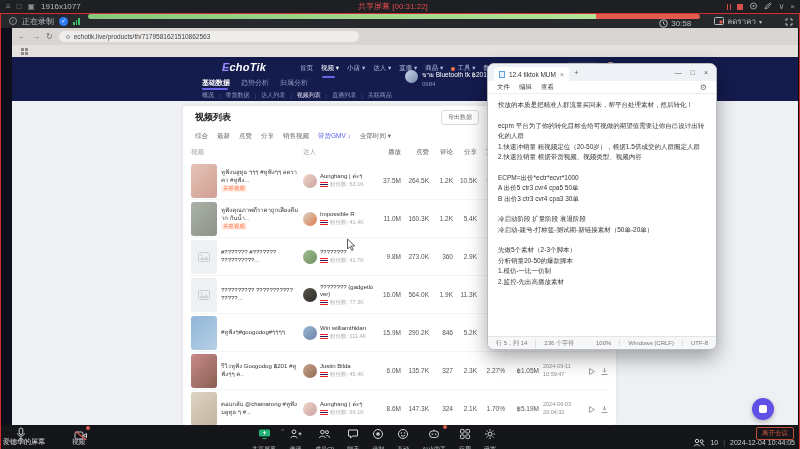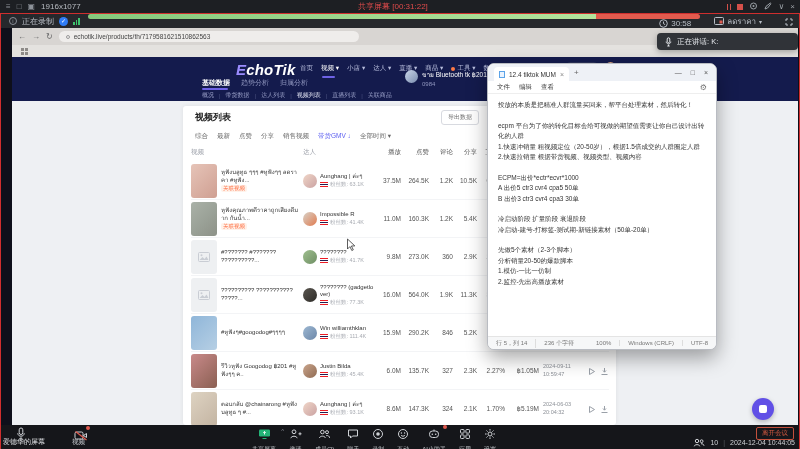--- a/index.html
+++ b/index.html
@@ -43,21 +43,21 @@
   .browser{position:absolute;left:11px;top:0;width:786px;bottom:0;background:#eef0f3;overflow:hidden;}
   .chrome{height:17px;background:#d8d5d2;display:flex;align-items:center;padding:0 6px;gap:6px;font-size:8px;color:#6a6a6a;}
   .url{background:#efedeb;border-radius:7px;height:11px;width:300px;display:flex;align-items:center;padding:0 7px;font-size:6.5px;color:#444;gap:4px;}
   .url .dot{width:4px;height:4px;border:1px solid #9a9a9a;border-radius:50%;}
   .bookmarks{height:12px;background:#e4e2df;display:flex;align-items:center;padding:0 9px;}
   .grid-ic{width:7px;height:7px;display:grid;grid-template-columns:3px 3px;grid-gap:1px;}
   .grid-ic i{background:#8e8b88;width:3px;height:3px;display:block;}
 
   
   .eh{position:relative;height:44px;background:#141b4d;color:#cfd3ec;}
-  .eh-logo{position:absolute;left:224px;top:4px;font-size:15px;font-weight:bold;font-style:italic;color:#fff;letter-spacing:0.2px;}
+  .eh-logo{position:absolute;left:210px;top:4px;font-size:11px;font-weight:bold;font-style:italic;color:#fff;letter-spacing:0.2px;}
   .eh-logo::first-letter{color:#9b8cff;}
   .eh-nav{position:absolute;left:288px;top:7px;display:flex;gap:8px;font-size:6.5px;color:#b9bfdd;white-space:nowrap;}
   .eh-nav-item{cursor:default;display:flex;align-items:center;gap:1px;}
   .eh-nav-item.active{color:#fff;}
   .hot-dot{width:4px;height:4px;background:#ff7a45;border-radius:50%;display:inline-block;margin-right:1px;}
   .eh-underline{position:absolute;left:310px;top:19px;width:13px;height:2px;background:#6e62e5;border-radius:1px;}
   .eh-right{position:absolute;left:500px;top:5px;display:flex;align-items:center;gap:6px;font-size:6px;color:#c4c9e6;}
   .mag{width:6px;height:6px;border:1px solid #c4c9e6;border-radius:50%;position:relative;}
   .mag::after{content:'';position:absolute;width:3px;height:1px;background:#c4c9e6;right:-2.5px;bottom:-0.5px;transform:rotate(45deg);}
   .region-pill{background:#2a3158;border-radius:7px;height:11px;display:flex;align-items:center;gap:3px;padding:0 5px;}
@@ -577,27 +577,20 @@
       <span class="seg" id="np-st0">行 5，列 14</span>
       <span class="seg" id="np-st1">236 个字符</span>
       <div class="np-status-right">
         <span class="seg" id="np-st2">100%</span>
         <span class="seg" id="np-st3">Windows (CRLF)</span>
         <span class="seg" id="np-st4">UTF-8</span>
       </div>
     </div>
   </div>
 
-  <div class="toast">
-    <svg width="7" height="10">
-        <rect x="2.2" y="0.8" width="2.6" height="4.8" rx="1.3" stroke="#e3e6ea" fill="none"></rect>
-        <path d="M1.2 4.6c0 3 4.6 3 4.6 0M3.5 7.6V9M2.3 9h2.4" stroke="#e3e6ea" fill="none"></path>
-      </svg>
-    <span>正在讲话: K:</span>
-  </div>
 
   <div class="taskbar">
     <span class="tb-mic"><svg width="10" height="13">
           <rect x="3.2" y="1" width="3.6" height="6.5" rx="1.8" stroke="#cfd2d6" fill="none"></rect>
           <path d="M1.8 6.2c0 4 6.4 4 6.4 0M5 10.2V12M3.4 12h3.2" stroke="#cfd2d6" fill="none"></path>
         </svg></span>
     <span class="tb-cam"><svg width="14" height="11">
           <rect x="1" y="2" width="8" height="7" rx="1.5" stroke="#cfd2d6" fill="none"></rect>
           <path d="M9.5 5.5l3-2v4z" stroke="#cfd2d6" fill="none"></path>
           <path d="M1.5 1.5l11 8.5" stroke="#e05a4e" stroke-width="1.2"></path>

